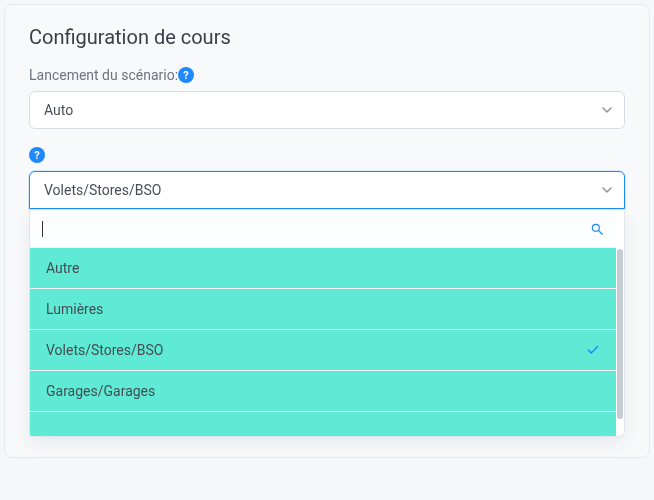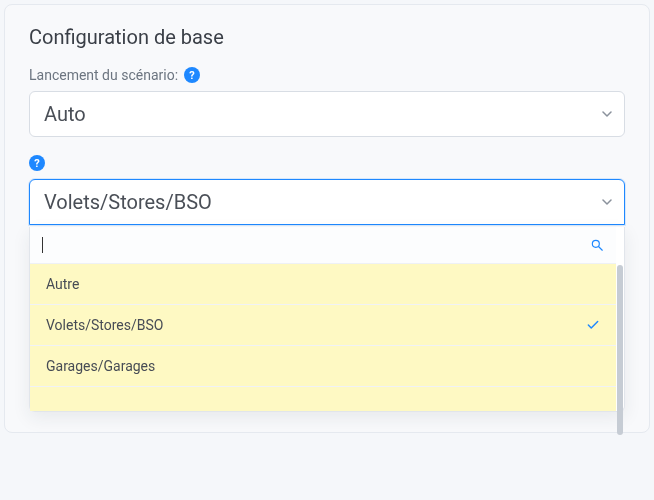--- a/index.html
+++ b/index.html
@@ -21,21 +21,20 @@
   }
   h2.title {
     font-size: 20px;
     font-weight: 400;
     color: #3a3f47;
     margin-bottom: 18px;
   }
   .field-label {
     display: flex;
     align-items: center;
-    gap: 6px;
     color: #6c7580;
     font-size: 14px;
     margin-bottom: 8px;
   }
   .help-icon {
     display: inline-flex;
     align-items: center;
     justify-content: center;
     width: 16px;
     height: 16px;
@@ -46,21 +45,21 @@
     font-weight: bold;
   }
   .select {
     position: relative;
     width: 100%;
     background: #fff;
     border: 1px solid #d8dde4;
     border-radius: 6px;
     padding: 10px 36px 10px 14px;
     color: #4a4f57;
-    font-size: 20px;
+    font-size: 14px;
     cursor: pointer;
     margin-bottom: 18px;
   }
   .select.open {
     border: 1px solid #1e88ff;
     box-shadow: 0 0 0 1px rgba(30,136,255,0.15);
     margin-bottom: 0;
     border-bottom-left-radius: 0;
     border-bottom-right-radius: 0;
   }
@@ -110,21 +109,21 @@
   .search-icon svg { display:block; }
   .option {
     padding: 12px 16px;
     border-bottom: 1px solid #f0f2f6;
     color: #474c55;
     font-size: 14px;
     cursor: pointer;
     display: flex;
     align-items: center;
     justify-content: space-between;
-    background: #fef9c3;
+    background: #5eead4;
   }
   .option:last-child { border-bottom: none; }
   .check-icon { color: #1e88ff; display:flex; }
   .check-icon svg { display:block; }
   .scrollbar {
     width: 8px;
     background: transparent;
     position: relative;
     border-top-right-radius: 2px;
     border-bottom-right-radius: 6px;
@@ -145,21 +144,21 @@
     background: #333;
     vertical-align: middle;
     animation: blink 1s step-end infinite;
   }
   @keyframes blink { 50% { opacity: 0; } }
 </style>
 </head>
 <body>
 
 <div class="panel">
-  <h2 class="title">Configuration de base</h2>
+  <h2 class="title">Configuration de cours</h2>
 
   <div class="field-label">
     <span>Lancement du scénario:</span>
     <span class="help-icon">?</span>
   </div>
   <div class="select">
     <span>Auto</span>
     <span class="chevron">
       <svg width="10" height="6" viewBox="0 0 10 6">
           <path d="M1 1l4 4 4-4" stroke="currentColor" stroke-width="1.5" fill="none" stroke-linecap="round" stroke-linejoin="round"></path>
@@ -191,20 +190,23 @@
                 <circle cx="10" cy="10" r="6" stroke="currentColor" stroke-width="2" fill="none"></circle>
                 <line x1="15" y1="15" x2="21" y2="21" stroke="currentColor" stroke-width="2" stroke-linecap="round"></line>
               </svg>
           </span>
         </div>
         <div id="options-container">
             <div class="option">
               <span>Autre</span>
             </div>
             <div class="option">
+              <span>Lumières</span>
+            </div>
+            <div class="option">
               <span>Volets/Stores/BSO</span>
               <span class="check-icon">
                 <svg width="14" height="14" viewBox="0 0 24 24">
                   <path d="M4 12l5 5L20 6" stroke="currentColor" stroke-width="2.5" fill="none" stroke-linecap="round" stroke-linejoin="round"></path>
                 </svg>
               </span>
             </div>
             <div class="option">
               <span>Garages/Garages</span>
             </div>

